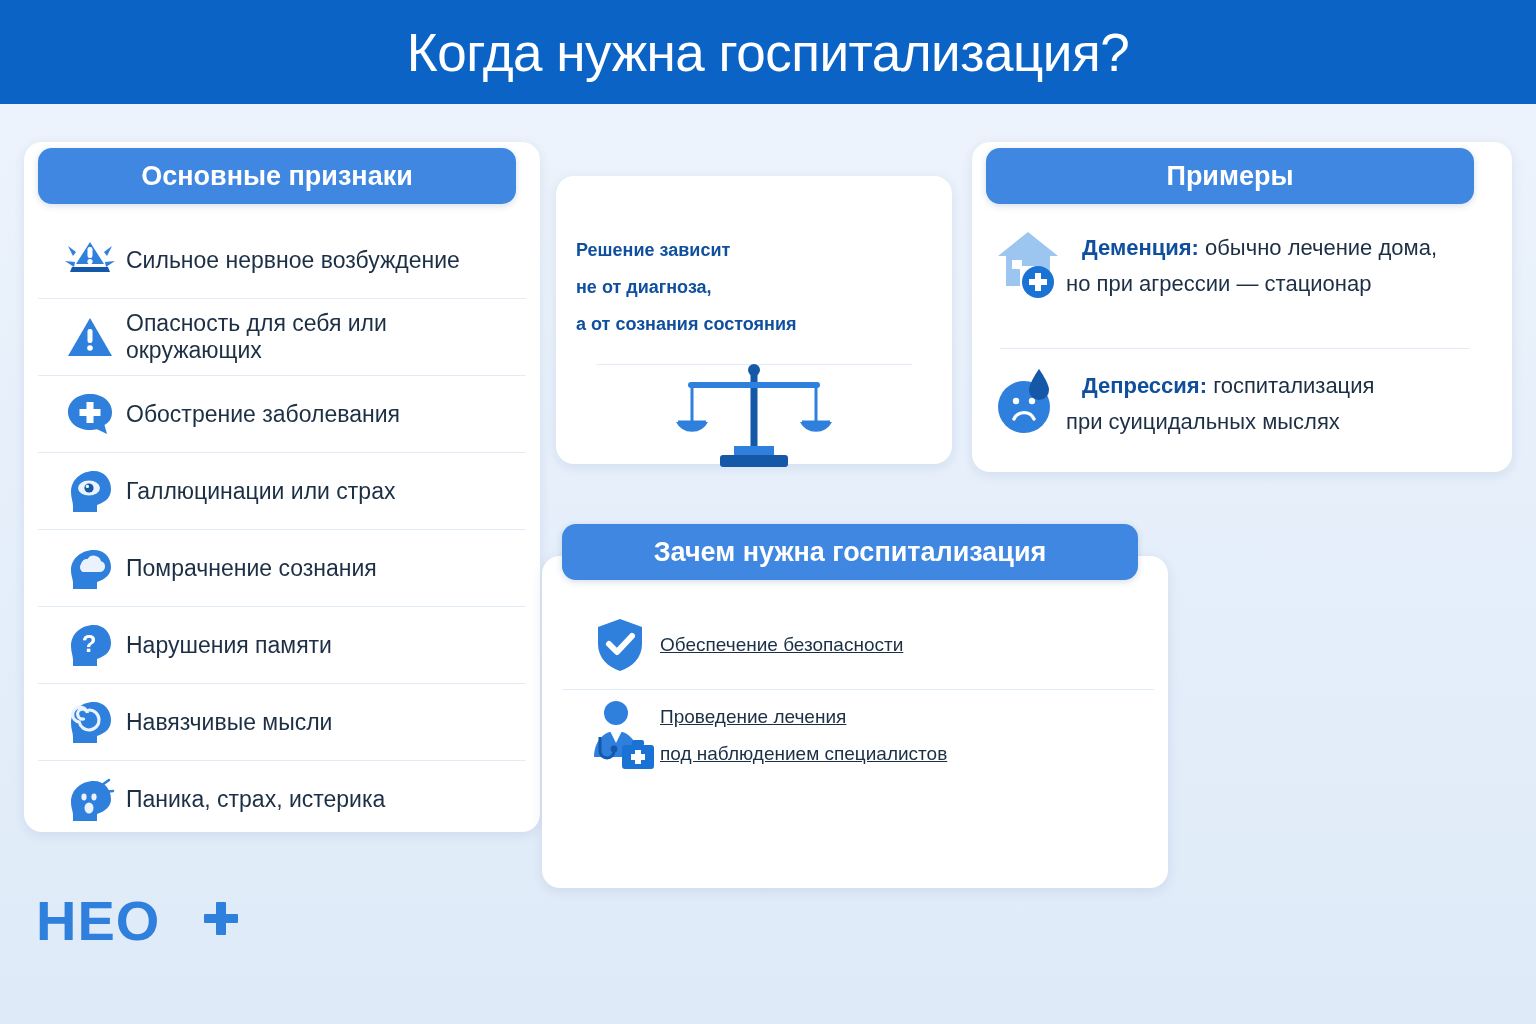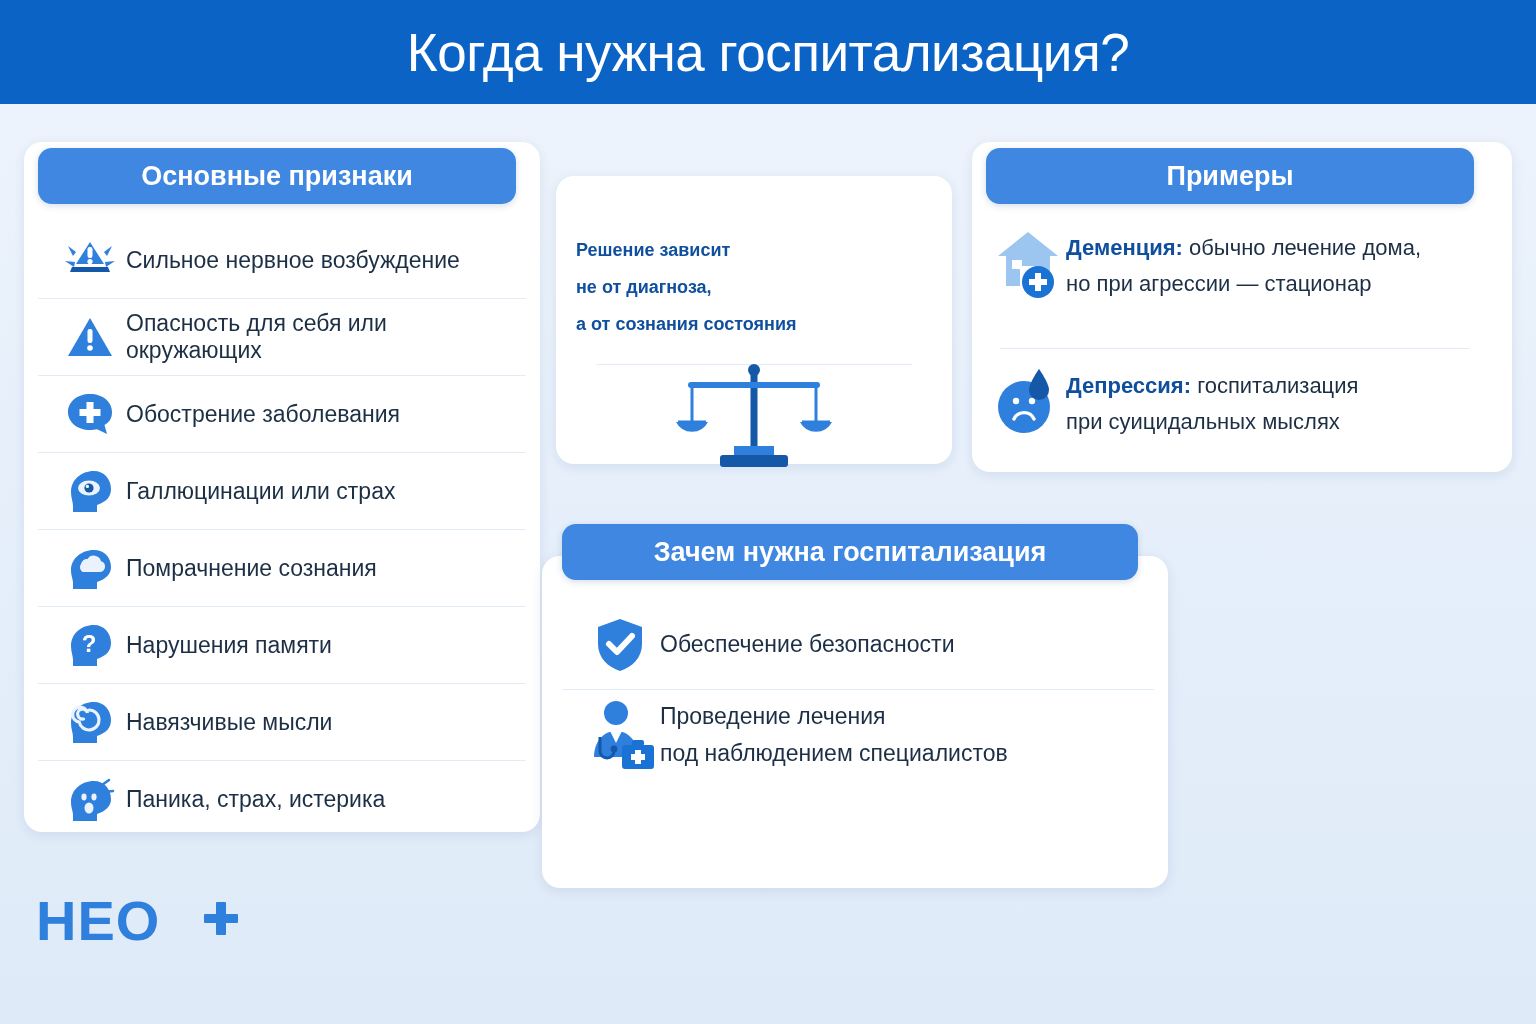--- a/index.html
+++ b/index.html
@@ -105,36 +105,36 @@
     display: flex; align-items: flex-start;
   }
   #ex-row-1 { left: 990px; top: 226px; width: 500px; }
   #ex-row-2 { left: 990px; top: 364px; width: 500px; align-items: center; }
   .ex-divider {
     position: absolute; left: 1000px; top: 348px;
     width: 470px; height: 1px; background: #e2ecf7;
   }
   .ex-ico { width: 76px; flex: 0 0 76px; display:flex; align-items:flex-start; justify-content:center; }
   .ex-text { font-size: 22px; color: #1c2f45; line-height: 36px; padding-top: 4px; }
-  .ex-text b { color: #0f4f9e; font-weight: bold; }
+  .ex-text b { color: #0f4f9e; font-weight: bold; margin-left: 16px; }
 
   
   #why-card { left: 542px; top: 556px; width: 626px; height: 332px; }
   #why-band  { left: 562px; top: 524px; width: 576px; height: 56px; }
 
   .why-list { position: absolute; left: 562px; top: 600px; width: 592px; }
   .why-row {
     display: flex; align-items: center;
     min-height: 90px;
     padding-left: 18px;
     border-bottom: 1px solid #e2ecf7;
   }
   .why-row:last-child { border-bottom: none; }
   .why-ico { width: 80px; flex: 0 0 80px; display:flex; align-items:center; justify-content:center; }
-  .why-text { font-size: 23px; color: #1c2f45; line-height: 37px; }
+  .why-text { font-size: 19px; color: #1c2f45; line-height: 37px; text-decoration: underline; }
 
   
   #logo { position: absolute; left: 36px; top: 892px; }
 
   svg { display: block; }
 </style>
 </head>
 <body>
 
 <div class="page">

